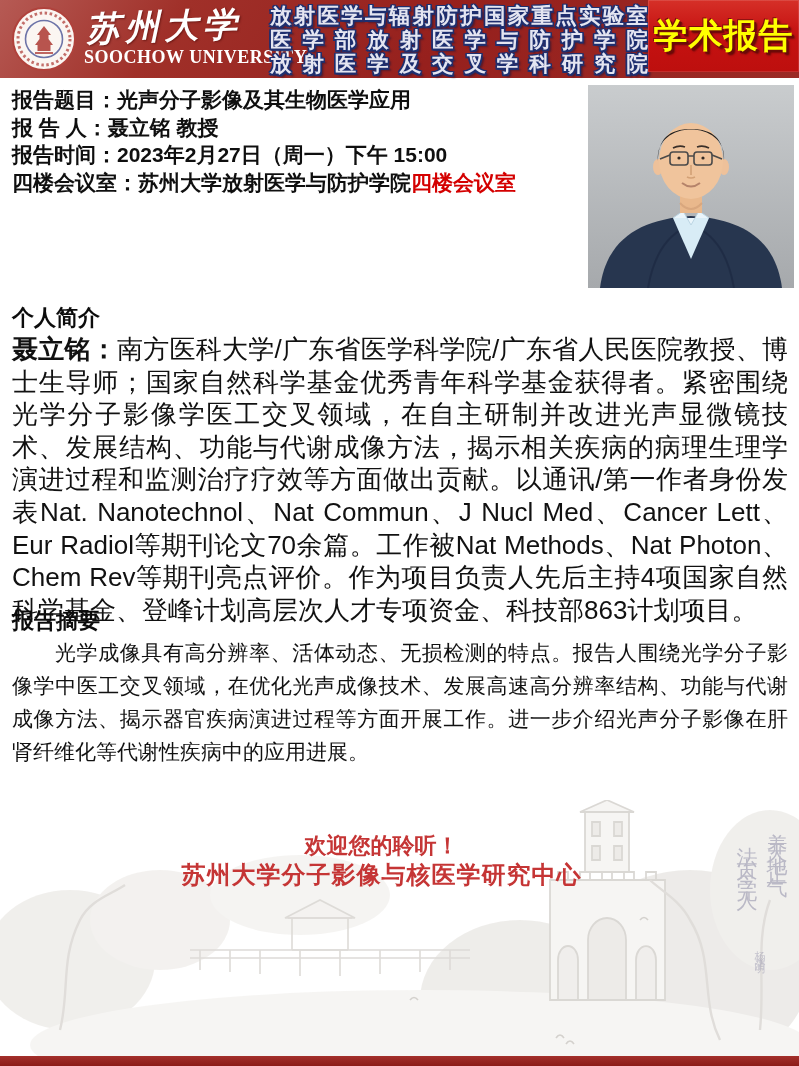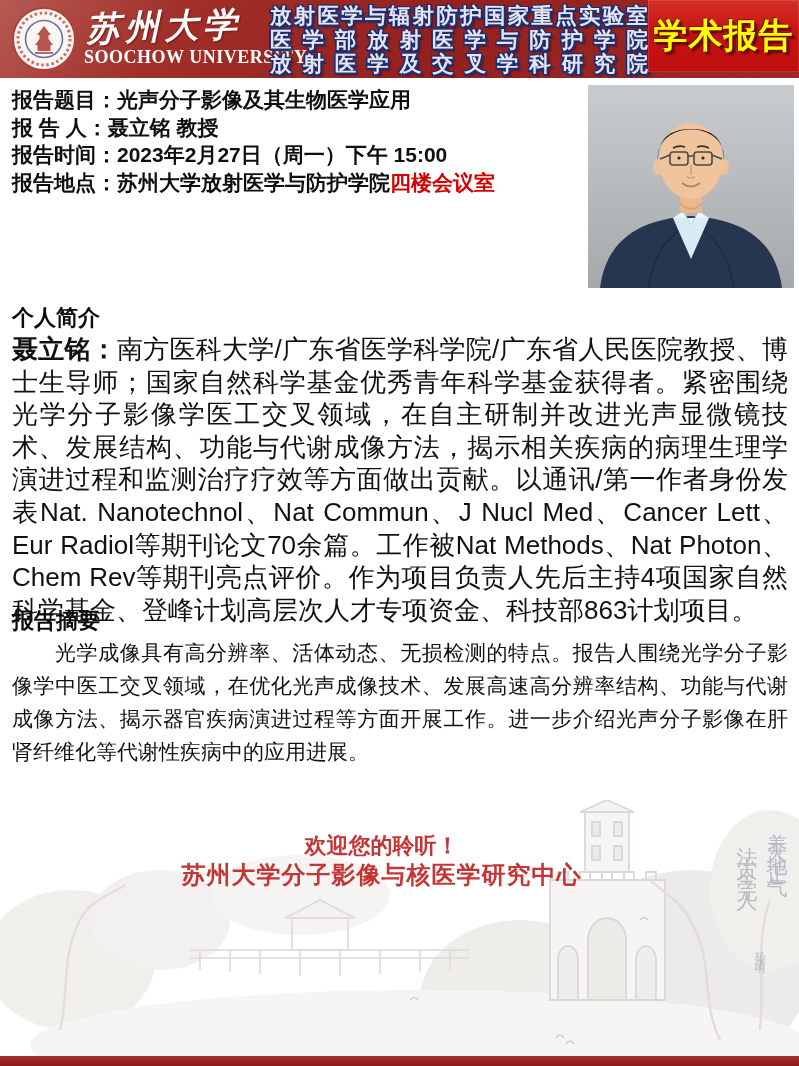--- a/index.html
+++ b/index.html
@@ -106,21 +106,21 @@
     </div>
     <div class="badge">
       <span class="badge-text">学术报告</span>
     </div>
   </div>
 
   <div class="info">
     <div class="line"><span>报告题目：</span><span>光声分子影像及其生物医学应用</span></div>
     <div class="line"><span>报 告 人：</span><span>聂立铭 教授</span></div>
     <div class="line"><span>报告时间：</span><span>2023年2月27日（周一）下午 15:00</span></div>
-    <div class="line"><span>报告地点：</span><span>苏州大学放射医学与防护学院</span><span class="red">四楼会议室</span></div>
+    <div class="line"><span>四楼会议室：</span><span>苏州大学放射医学与防护学院</span><span class="red">四楼会议室</span></div>
   </div>
 
   <svg class="photo" viewBox="0 0 206 203">
     <defs>
       <linearGradient id="pbg" x1="0" y1="0" x2="0" y2="1">
         <stop offset="0" stop-color="#c9ccce"></stop>
           <stop offset="1" stop-color="#a6a9ac"></stop>
       </linearGradient>
     </defs>
     <rect x="0" y="0" width="206" height="203" fill="url(#pbg)"></rect>

